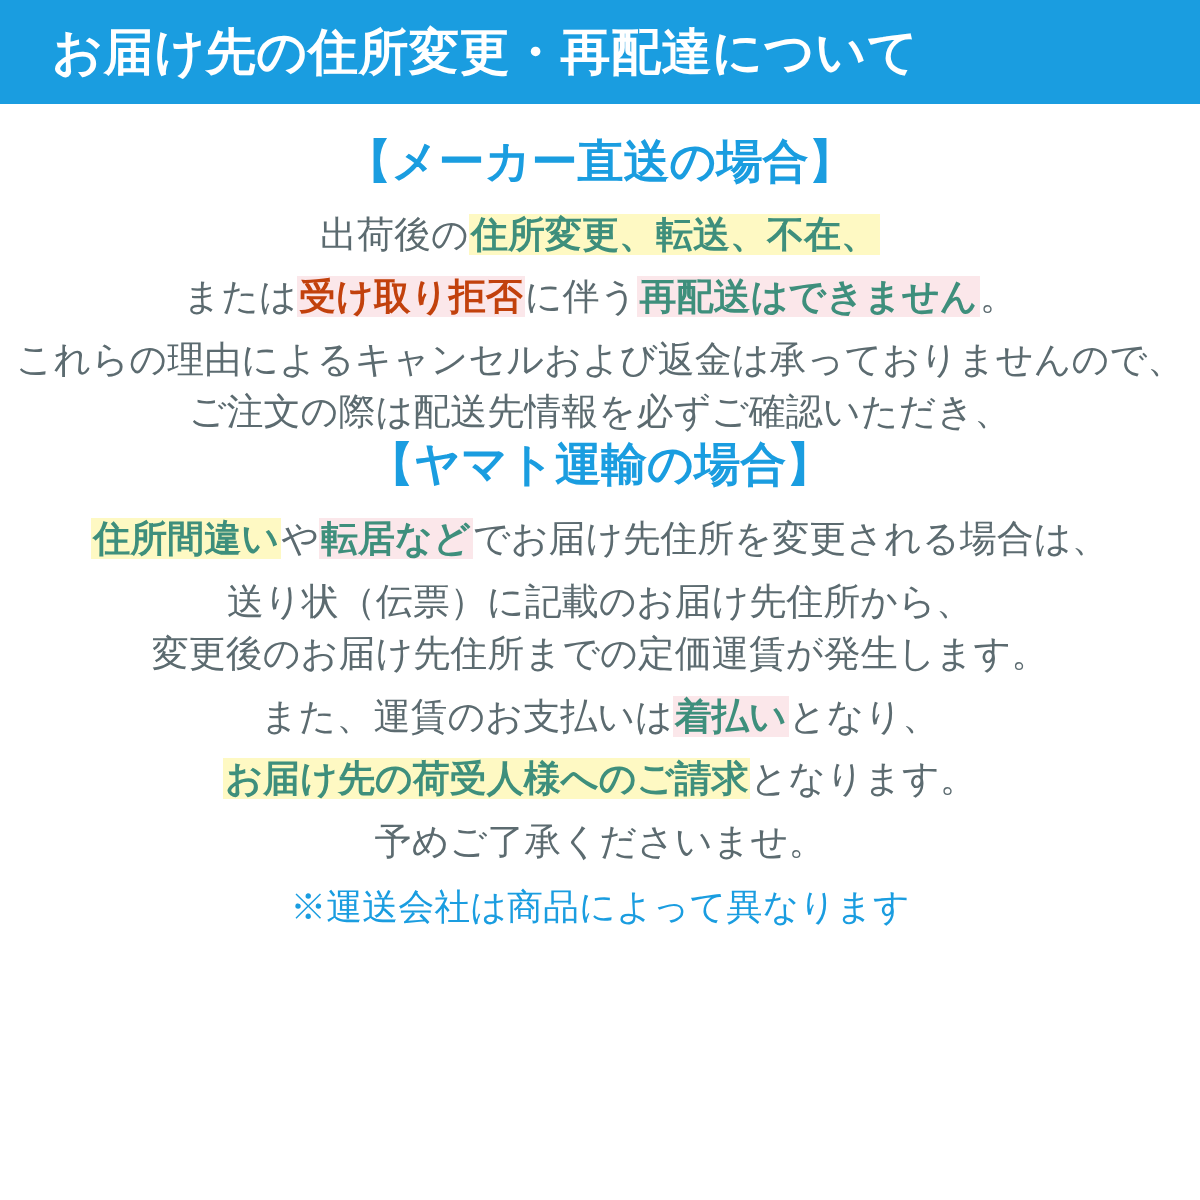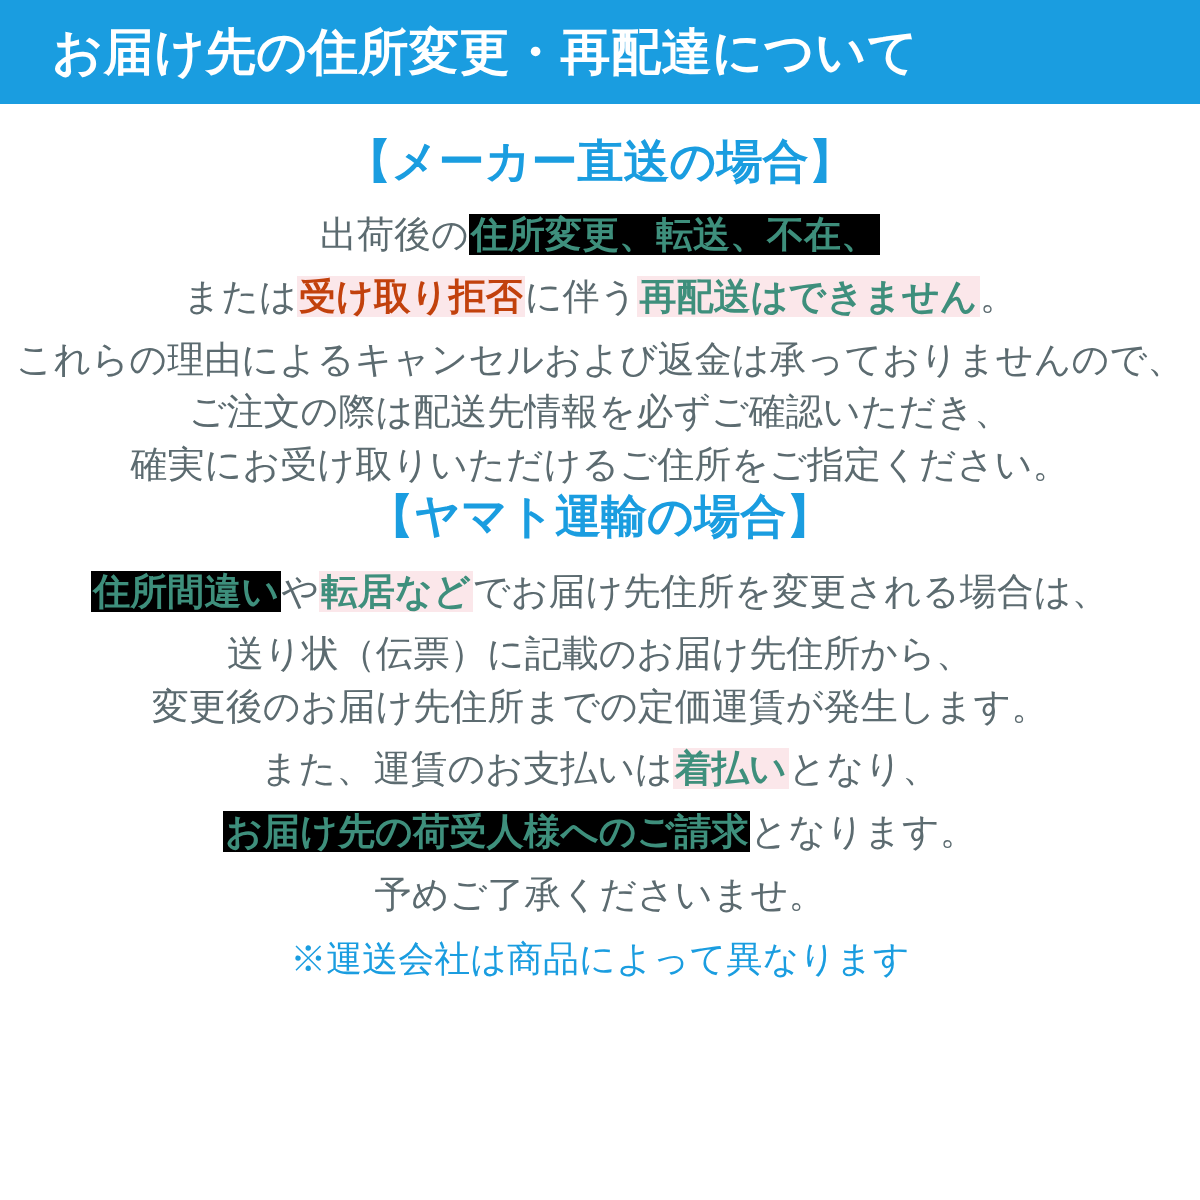--- a/index.html
+++ b/index.html
@@ -52,21 +52,21 @@
   .body-line {
     font-size: 37px;
     line-height: 1.42;
     text-align: center;
     color: #5c6b70;
     white-space: nowrap;
   }
   .line-gap { margin-top: 10px; }
 
   .hl-green {
-    background: #000000;
+    background: #fef9c3;
     color: #3e8f7c;
     font-weight: bold;
     padding: 0 2px;
   }
   .hl-pink {
     background: #fbe7ea;
     color: #c2410c;
     font-weight: bold;
     padding: 0 2px;
   }
@@ -95,21 +95,20 @@
     <div class="header-title">お届け先の住所変更・再配達について</div>
   </div>
 
   <div class="section">
     <div class="section-heading sec1-heading">【メーカー直送の場合】</div>
     <div class="block1">
       <div class="body-line"><span>出荷後の</span><span class="hl-green">住所変更、転送、不在、</span></div>
       <div class="body-line line-gap"><span>または</span><span class="hl-pink">受け取り拒否</span><span>に伴う</span><span class="hl-pink-green">再配送はできません</span><span>。</span></div>
       <div class="body-line line-gap"><span>これらの理由によるキャンセルおよび返金は承っておりませんので、</span></div>
       <div class="body-line"><span>ご注文の際は配送先情報を必ずご確認いただき、</span></div>
-      <div class="body-line"><span>確実にお受け取りいただけるご住所をご指定ください。</span></div>
     </div>
   </div>
 
   <div class="section">
     <div class="section-heading sec2-heading">【ヤマト運輸の場合】</div>
     <div class="sec2-block">
       <div class="body-line"><span class="hl-green">住所間違い</span><span>や</span><span class="hl-pink-green">転居など</span><span>でお届け先住所を変更される場合は、</span></div>
       <div class="body-line line-gap"><span>送り状（伝票）に記載のお届け先住所から、</span></div>
       <div class="body-line"><span>変更後のお届け先住所までの定価運賃が発生します。</span></div>
       <div class="body-line line-gap"><span>また、運賃のお支払いは</span><span class="hl-pink-green">着払い</span><span>となり、</span></div>

